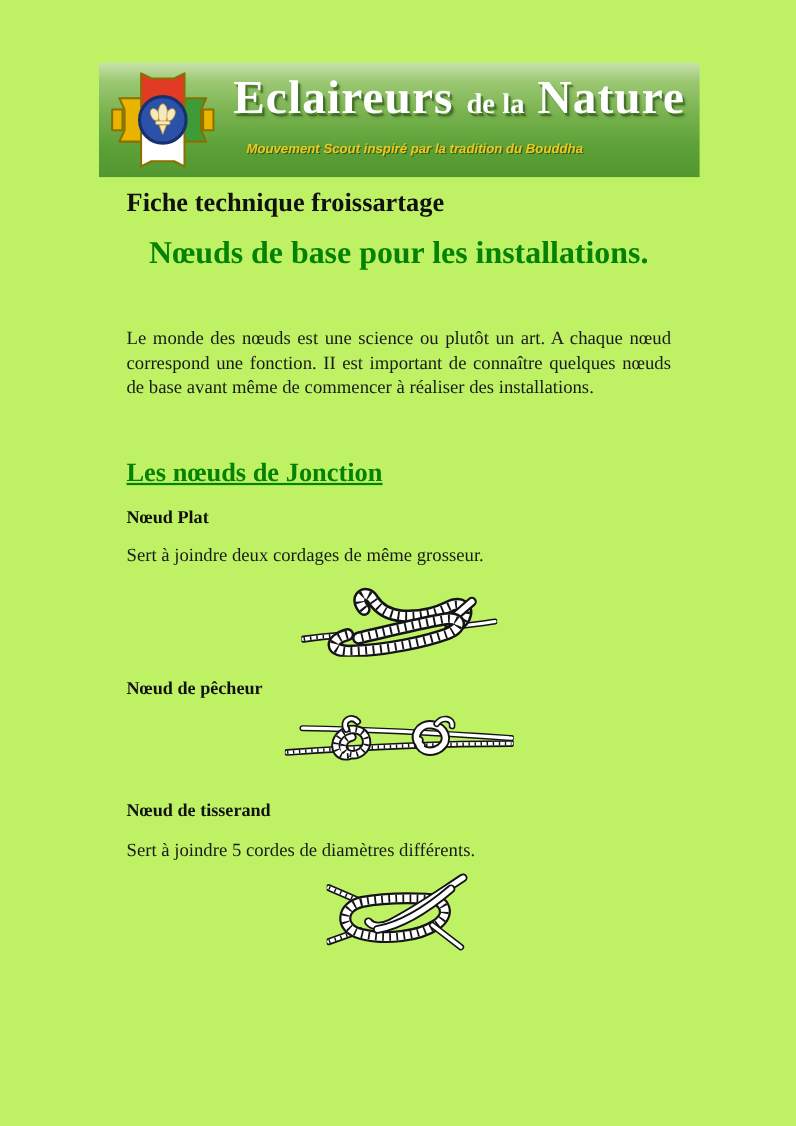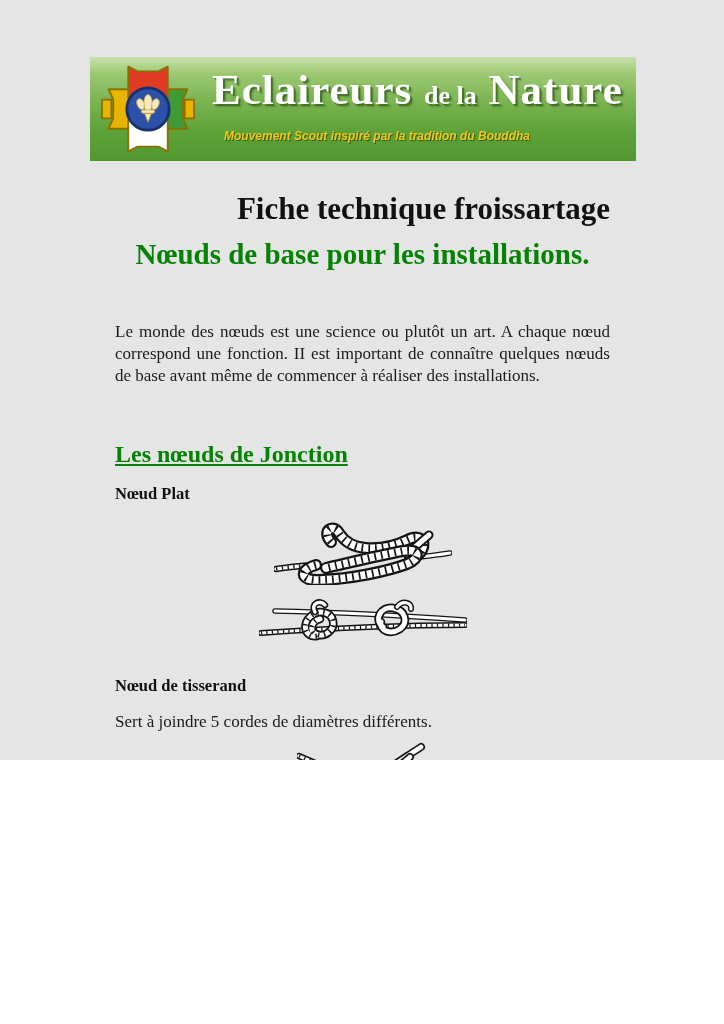--- a/index.html
+++ b/index.html
@@ -1,19 +1,19 @@
 <!DOCTYPE html>
 <html><head>
 <meta charset="utf-8">
 <style>
   html,body{margin:0;padding:0;background:#ffffff;}
   .page{
     position:relative;
-    width:724px;height:760px;
-    background:#e5e5e5;
+    width:724px;height:1024px;
+    background:#bef264;
     font-family:"Liberation Serif", serif;
     color:#1a1a1a;
     overflow:hidden;
   }
   
   .banner{
     position:relative;
     margin:57px 88px 0 90px;
     width:546px;height:104px;
     background:linear-gradient(180deg,#c9e2ab 0%,#9cc873 16%,#78b24e 45%,#5da238 72%,#529630 100%);
@@ -39,23 +39,23 @@
     font-weight:bold;
     font-size:12px;
     color:#f2c71d;
     text-shadow:1px 1px 0 rgba(40,78,20,.8);
     white-space:nowrap;
     margin-left:12px;
   }
   
   .content{margin:0 114px 0 115px;width:495px;}
   .doc-title{
-    margin:32px 0 0 0;
-    font-size:31px;font-weight:bold;color:#111;
-    text-align:right;line-height:32px;
+    margin:8px 0 0 0;
+    font-size:24px;font-weight:bold;color:#111;
+    text-align:left;line-height:32px;
   }
   .doc-subtitle{
     margin:13px 0 0 0;
     font-size:29px;font-weight:bold;color:#038203;
     text-align:center;line-height:33px;
   }
   .intro{
     margin:50px 0 0 0;
     font-size:17px;line-height:22px;
     text-align:justify;
@@ -121,20 +121,21 @@
   <div class="content">
 
     <h1 class="doc-title">Fiche technique froissartage</h1>
     <h2 class="doc-subtitle">Nœuds de base pour les installations.</h2>
 
     <p class="intro">Le monde des nœuds est une science ou plutôt un art. A chaque nœud correspond une fonction. II est important de connaître quelques nœuds de base avant même de commencer à réaliser des installations.</p>
 
     <h3 class="section-title">Les nœuds de Jonction</h3>
 
     <p class="knot-name">Nœud Plat</p>
+    <p class="knot-desc">Sert à joindre deux cordages de même grosseur.</p>
     <svg class="knot knot1" width="178" height="66" viewBox="0 0 178 66" aria-hidden="true">
 
       <path class="ko" stroke-width="6.5" d="M2,50 C15,48 27,47 42,46"></path>
       <path class="kw" stroke-width="3.4" d="M2,50 C15,48 27,47 42,46"></path>
       <path class="kt" stroke-width="3.4" stroke-dasharray="1.4,4.4" d="M2,50 C15,48 27,47 42,46"></path>
 
       <path class="ko" stroke-width="5.5" d="M140,39 C152,37 164,36 176,34"></path>
       <path class="kw" stroke-width="2.8" d="M140,39 C152,37 164,36 176,34"></path>
 
       <path class="ko" stroke-width="12" d="M57,23 C47,12 59,4 65,14 C70,22 78,28 92,29 C108,30 123,26 133,21 C145,15 153,21 148,31 C146,35 142,38 136,40"></path>
@@ -142,20 +143,21 @@
       <path class="kt" stroke-width="7.5" stroke-dasharray="1.7,5" d="M57,23 C47,12 59,4 65,14 C70,22 78,28 92,29 C108,30 123,26 133,21 C145,15 153,21 148,31 C146,35 142,38 136,40"></path>
 
       <path class="ko" stroke-width="9" d="M133,35 L155,16"></path>
       <path class="kw" stroke-width="5" d="M133,35 L155,16"></path>
 
       <path class="ko" stroke-width="12" d="M42,46 C26,50 24,62 46,61 C78,60 114,52 133,45 C148,39 145,29 129,32 C106,36 74,44 52,49"></path>
       <path class="kw" stroke-width="7.5" d="M42,46 C26,50 24,62 46,61 C78,60 114,52 133,45 C148,39 145,29 129,32 C106,36 74,44 52,49"></path>
       <path class="kt" stroke-width="7.5" stroke-dasharray="1.7,5" d="M42,46 C26,50 24,62 46,61 C78,60 114,52 133,45 C148,39 145,29 129,32 C106,36 74,44 52,49"></path>
     </svg>
 
+    <p class="knot-name m-fisher">Nœud de pêcheur</p>
     <svg class="knot knot2" width="208" height="54" viewBox="0 0 208 54" aria-hidden="true">
 
       <path class="ko" stroke-width="5.5" d="M16,15 C70,16 150,20 206,24"></path>
       <path class="kw" stroke-width="3" d="M16,15 C70,16 150,20 206,24"></path>
 
       <path class="ko" stroke-width="6" d="M2,37 C60,33 140,29 206,29"></path>
       <path class="kw" stroke-width="3.2" d="M2,37 C60,33 140,29 206,29"></path>
       <path class="kt" stroke-width="3.2" stroke-dasharray="1.3,4.2" d="M2,37 C60,33 140,29 206,29"></path>
 
       <path class="ko" stroke-width="8.5" d="M58,40 C46,42 42,28 52,20 C60,13 72,16 74,25 C76,34 66,42 57,38 C50,35 52,25 61,23"></path>

